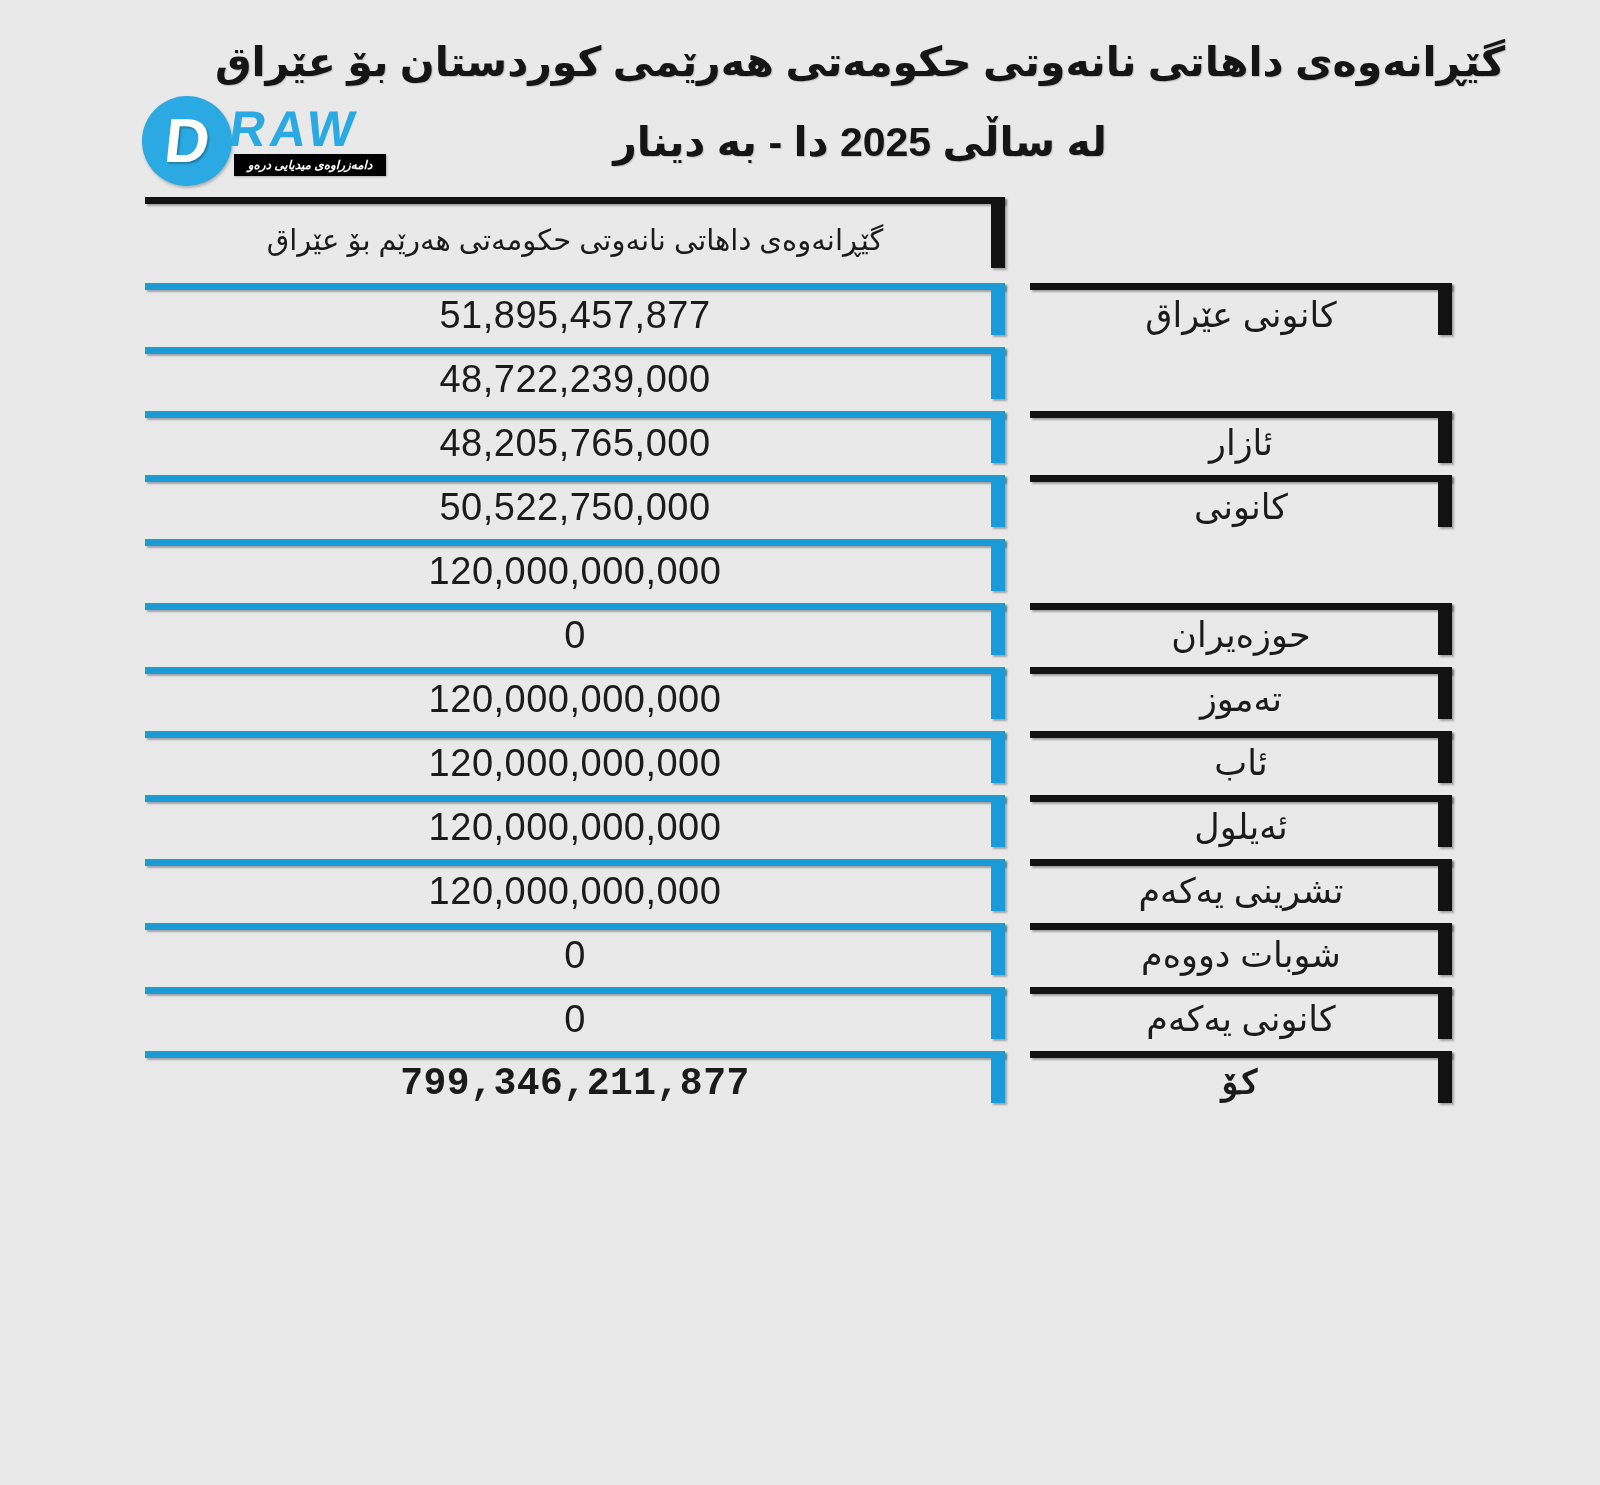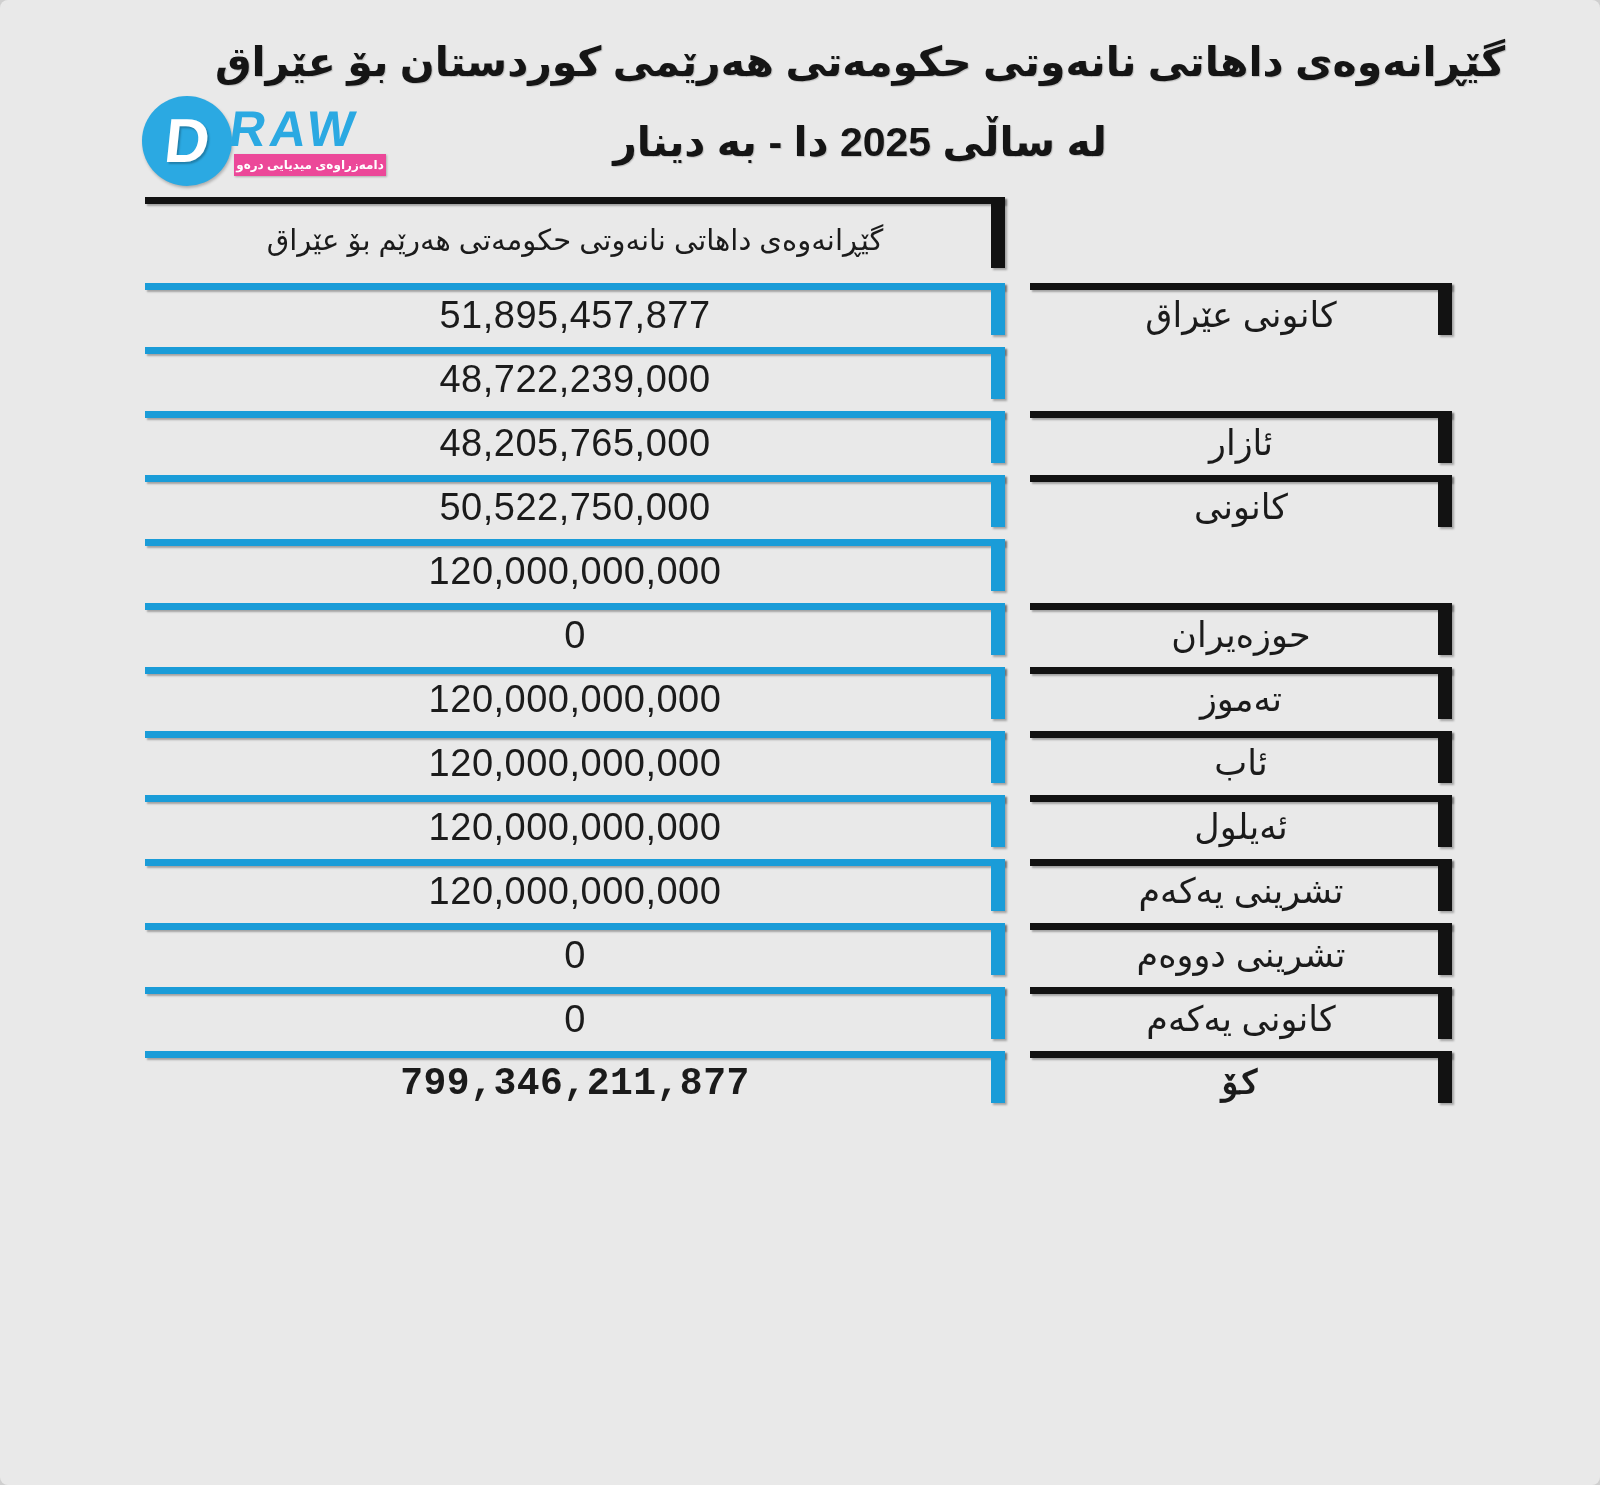--- a/index.html
+++ b/index.html
@@ -1,19 +1,19 @@
 <!DOCTYPE html>
 <html lang="ckb" dir="ltr"><head>
 <meta charset="utf-8">
 <style>
   html,body{margin:0;padding:0;background:#cfcfcf;}
   .canvas{
     position:relative;width:1600px;height:1485px;margin:0 auto;
     background:#e9e9e9;overflow:hidden;
-    font-family:"Liberation Sans","DejaVu Sans",sans-serif;color:#1b1b1b;border-radius:8px;
+    font-family:"Liberation Sans","DejaVu Sans",sans-serif;color:#1b1b1b;
   }
   
   .title-line{
     position:absolute;left:200px;right:80px;text-align:center;
     direction:rtl;font-weight:bold;font-size:41px;color:#151515;
     text-shadow:1px 1px 1px rgba(0,0,0,.18);white-space:nowrap;
   }
   .title-1{top:38px;}
   .title-2{top:118px;}
   
@@ -26,23 +26,24 @@
   .logo-d{
     color:#ffffff;font-size:62px;font-weight:bold;line-height:1;
     transform:skewX(-6deg);text-shadow:2px 2px 2px rgba(0,0,0,.25);
   }
   .logo-raw{
     position:absolute;left:88px;top:8px;font-size:50px;font-weight:bold;
     color:#2ba9e2;letter-spacing:4px;transform:skewX(-8deg);line-height:1;
   }
   .logo-ribbon{
     position:absolute;left:92px;top:58px;width:152px;height:22px;
-    background:#ec4899;display:flex;align-items:center;justify-content:center;
+    background:#000000;display:flex;align-items:center;justify-content:center;
     direction:rtl;color:#ffffff;font-size:12px;font-weight:bold;
     box-shadow:1px 1px 2px rgba(0,0,0,.25);
+    font-style:italic;
   }
   
   .table{position:absolute;left:145px;top:197px;width:1307px;}
   .row{position:relative;height:64px;display:flex;}
   .row.header-row{height:86px;}
   .cell{
     position:relative;display:flex;align-items:center;justify-content:center;
   }
   .value-cell{width:860px;margin-right:25px;}
   .month-cell{width:422px;}
@@ -172,21 +173,21 @@
       <div class="cell month-cell black">
         <span class="month-text">تشرینی یەکەم</span>
       </div>
     </div>
 
     <div class="row">
       <div class="cell value-cell blue">
         <span class="value-text">0</span>
       </div>
       <div class="cell month-cell black">
-        <span class="month-text">تشرینی دووەم</span>
+        <span class="month-text">شوبات دووەم</span>
       </div>
     </div>
 
     <div class="row">
       <div class="cell value-cell blue">
         <span class="value-text">0</span>
       </div>
       <div class="cell month-cell black">
         <span class="month-text">کانونی یەکەم</span>
       </div>

